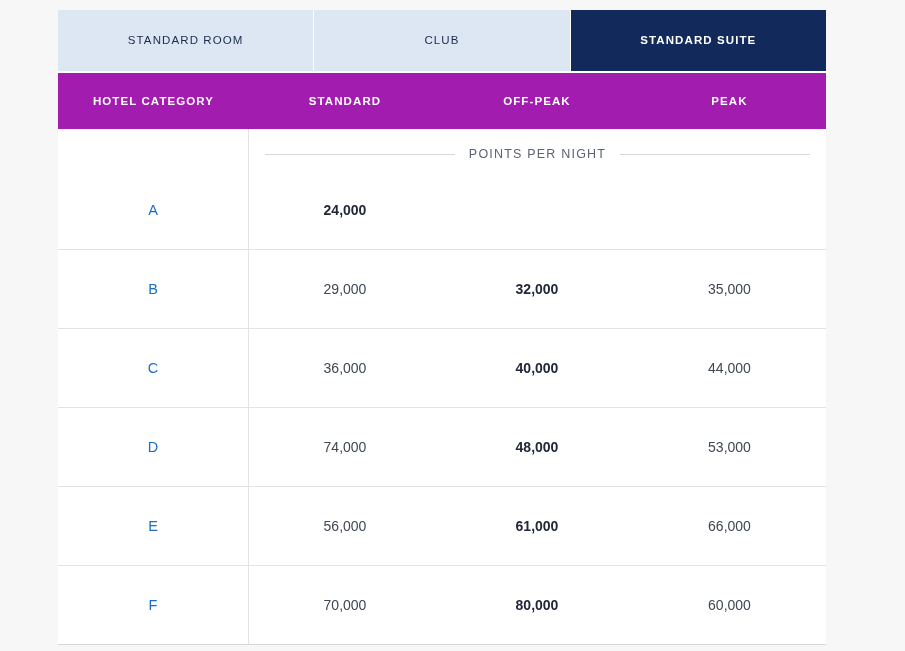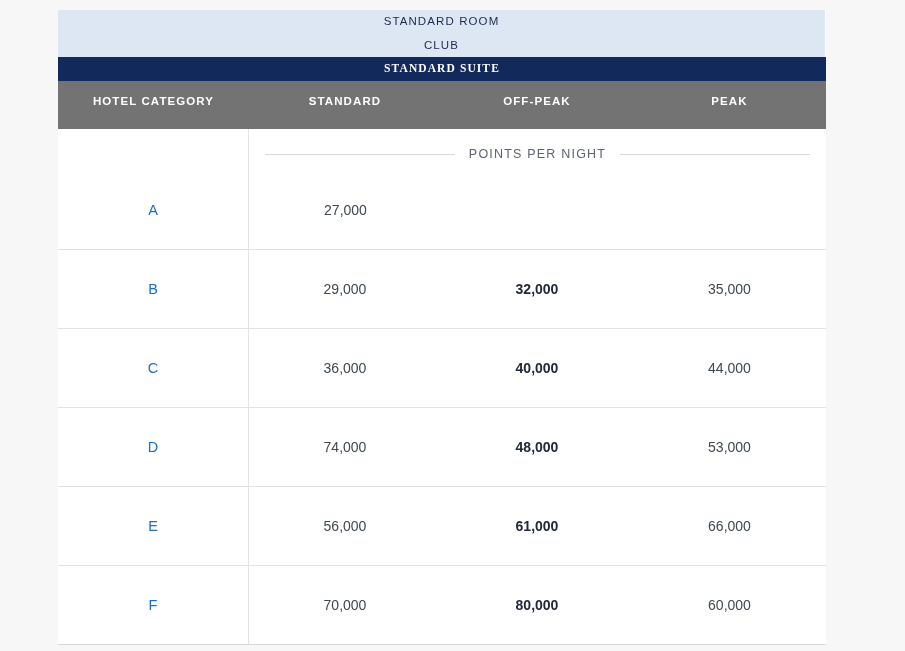--- a/index.html
+++ b/index.html
@@ -20,21 +20,20 @@
     top: 10px;
     width: 768px;
     background: #ffffff;
   }
 
   
   .tabs {
     display: flex;
     width: 768px;
     height: 61px;
-    flex-direction: column;
   }
   .tab {
     flex: 1 1 0;
     display: flex;
     align-items: center;
     justify-content: center;
     text-align: center;
     font-size: 11.5px;
     letter-spacing: 1.1px;
     color: #1c2a4d;
@@ -45,29 +44,28 @@
     line-height: 1.35;
     cursor: pointer;
   }
   .tab:last-child {
     border-right: none;
   }
   .tab.active {
     background: #11295b;
     color: #ffffff;
     font-weight: bold;
-    font-family: Liberation Serif, serif;
   }
 
   
   .header-row {
     display: flex;
     width: 768px;
     height: 58px;
-    background: #737373;
+    background: #a21caf;
     color: #ffffff;
     border-top: 2px solid #ffffff;
     box-sizing: border-box;
   }
   .header-cell {
     display: flex;
     align-items: center;
     justify-content: center;
     font-size: 11.5px;
     letter-spacing: 1.1px;
@@ -185,21 +183,21 @@
       <span class="ppn-line"></span>
       <span class="ppn-label">POINTS PER NIGHT</span>
       <span class="ppn-line"></span>
     </div>
   </div>
 
   <div class="data-row">
     <div class="cell category col-category">
       <a class="category-link" href="#">A</a>
     </div>
-    <div class="cell col-peak">27,000</div>
+    <div class="cell standard col-standard">24,000</div>
   </div>
 
   <div class="data-row">
     <div class="cell category col-category">
       <a class="category-link" href="#">B</a>
     </div>
     <div class="cell col-offpeak">29,000</div>
     <div class="cell standard col-standard">32,000</div>
     <div class="cell col-peak">35,000</div>
   </div>

